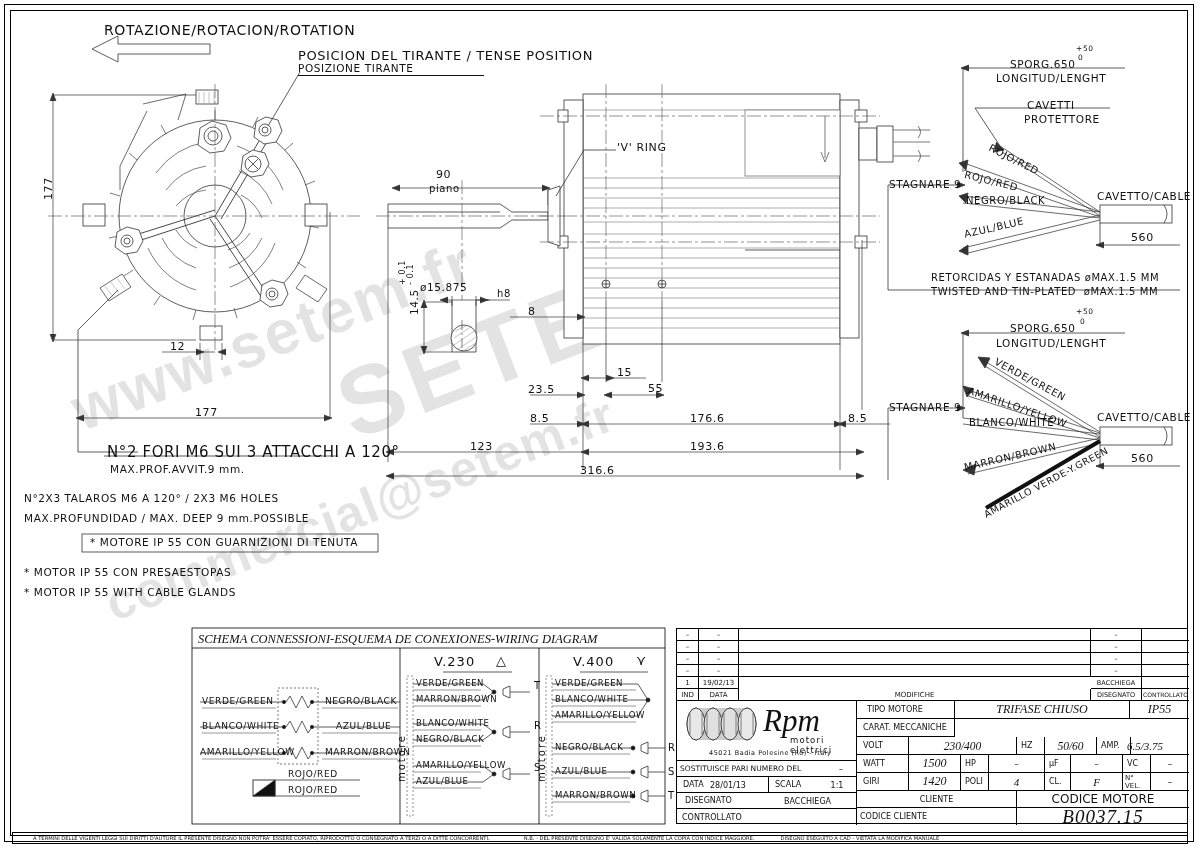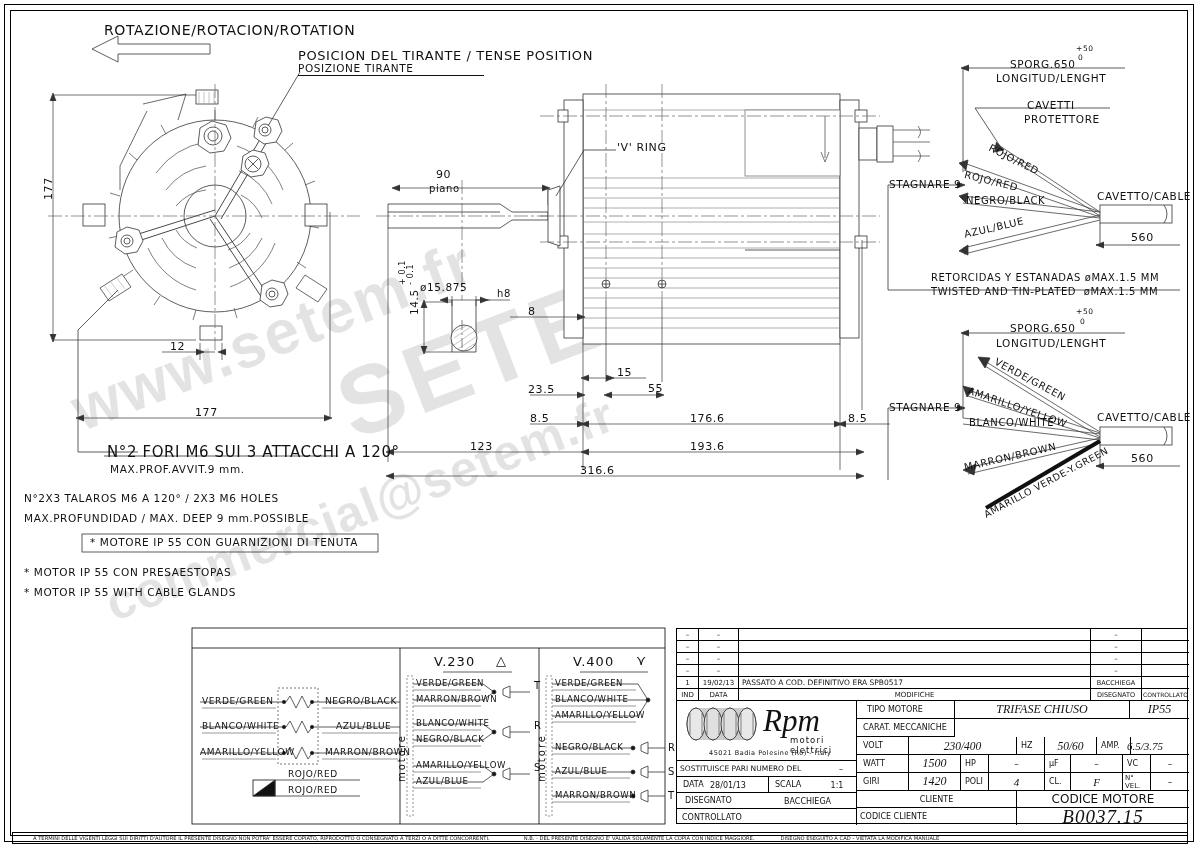--- a/index.html
+++ b/index.html
@@ -542,20 +542,21 @@
   <div class="lbl" style="left:996px;top:337px;font-size:10.5px;">LONGITUD/LENGHT</div>
   <div class="lbl" style="left:889px;top:401px;font-size:10.5px;">STAGNARE 9</div>
   <div class="lbl" style="left:1097px;top:411px;font-size:10.5px;">CAVETTO/CABLE</div>
   <div class="lbl" style="left:1131px;top:452px;font-size:11px;">560</div>
   <div class="lbl" style="left:998px;top:356px;font-size:10px;transform:rotate(28deg);transform-origin:left top;">VERDE/GREEN</div>
   <div class="lbl" style="left:970px;top:385px;font-size:10px;transform:rotate(19deg);transform-origin:left top;">AMARILLO/YELLOW</div>
   <div class="lbl" style="left:969px;top:417px;font-size:10px;">BLANCO/WHITE</div>
   <div class="lbl" style="left:963px;top:462px;font-size:10px;transform:rotate(-13deg);transform-origin:left top;">MARRON/BROWN</div>
   <div class="lbl" style="left:982px;top:510px;font-size:9.5px;transform:rotate(-28deg);transform-origin:left top;">AMARILLO VERDE-Y.GREEN</div>
 
+  <div class="lbl ital" style="left:198px;top:632px;font-size:12.5px;font-family:'Liberation Serif',serif;letter-spacing:0;">SCHEMA CONNESSIONI-ESQUEMA DE CONEXIONES-WIRING DIAGRAM</div>
 
   <div class="lbl" style="left:202px;top:696px;font-size:9px;">VERDE/GREEN</div>
   <div class="lbl" style="left:202px;top:721px;font-size:9px;">BLANCO/WHITE</div>
   <div class="lbl" style="left:200px;top:747px;font-size:9px;">AMARILLO/YELLOW</div>
   <div class="lbl" style="left:325px;top:696px;font-size:9px;">NEGRO/BLACK</div>
   <div class="lbl" style="left:336px;top:721px;font-size:9px;">AZUL/BLUE</div>
   <div class="lbl" style="left:325px;top:747px;font-size:9px;">MARRON/BROWN</div>
   <div class="lbl" style="left:288px;top:769px;font-size:9px;">ROJO/RED</div>
   <div class="lbl" style="left:288px;top:785px;font-size:9px;">ROJO/RED</div>
 
@@ -608,21 +609,20 @@
     <div class="cell" style="left:465px;top:24px;width:47px;height:12px;font-size:7px;border-right:none;"></div>
 
     <div class="cell cellc" style="left:0;top:36px;width:22px;height:12px;font-size:7px;">–</div>
     <div class="cell cellc" style="left:22px;top:36px;width:40px;height:12px;font-size:7px;">–</div>
     <div class="cell" style="left:62px;top:36px;width:352px;height:12px;font-size:7px;"></div>
     <div class="cell cellc" style="left:414px;top:36px;width:51px;height:12px;font-size:7px;">–</div>
     <div class="cell" style="left:465px;top:36px;width:47px;height:12px;font-size:7px;border-right:none;"></div>
 
     <div class="cell cellc" style="left:0;top:48px;width:22px;height:12px;font-size:7px;">1</div>
     <div class="cell cellc" style="left:22px;top:48px;width:40px;height:12px;font-size:7px;">19/02/13</div>
-    <div class="cell" style="left:62px;top:48px;width:352px;height:12px;font-size:7.5px;">PASSATO A COD. DEFINITIVO ERA SPB0517</div>
     <div class="cell cellc" style="left:414px;top:48px;width:51px;height:12px;font-size:6.5px;">BACCHIEGA</div>
     <div class="cell" style="left:465px;top:48px;width:47px;height:12px;font-size:7px;border-right:none;"></div>
 
     <div class="cell cellc" style="left:0;top:60px;width:22px;height:12px;font-size:7px;">IND</div>
     <div class="cell cellc" style="left:22px;top:60px;width:40px;height:12px;font-size:7px;">DATA</div>
     <div class="cell cellc" style="left:62px;top:60px;width:352px;height:12px;font-size:7px;">MODIFICHE</div>
     <div class="cell cellc" style="left:414px;top:60px;width:51px;height:12px;font-size:6.5px;">DISEGNATO</div>
     <div class="cell cellc" style="left:465px;top:60px;width:47px;height:12px;font-size:6px;border-right:none;">CONTROLLATO</div>
 
     <div style="position:absolute;left:0;top:72px;width:180px;height:60px;box-sizing:border-box;border-right:1px solid #000;border-bottom:1px solid #000;">

